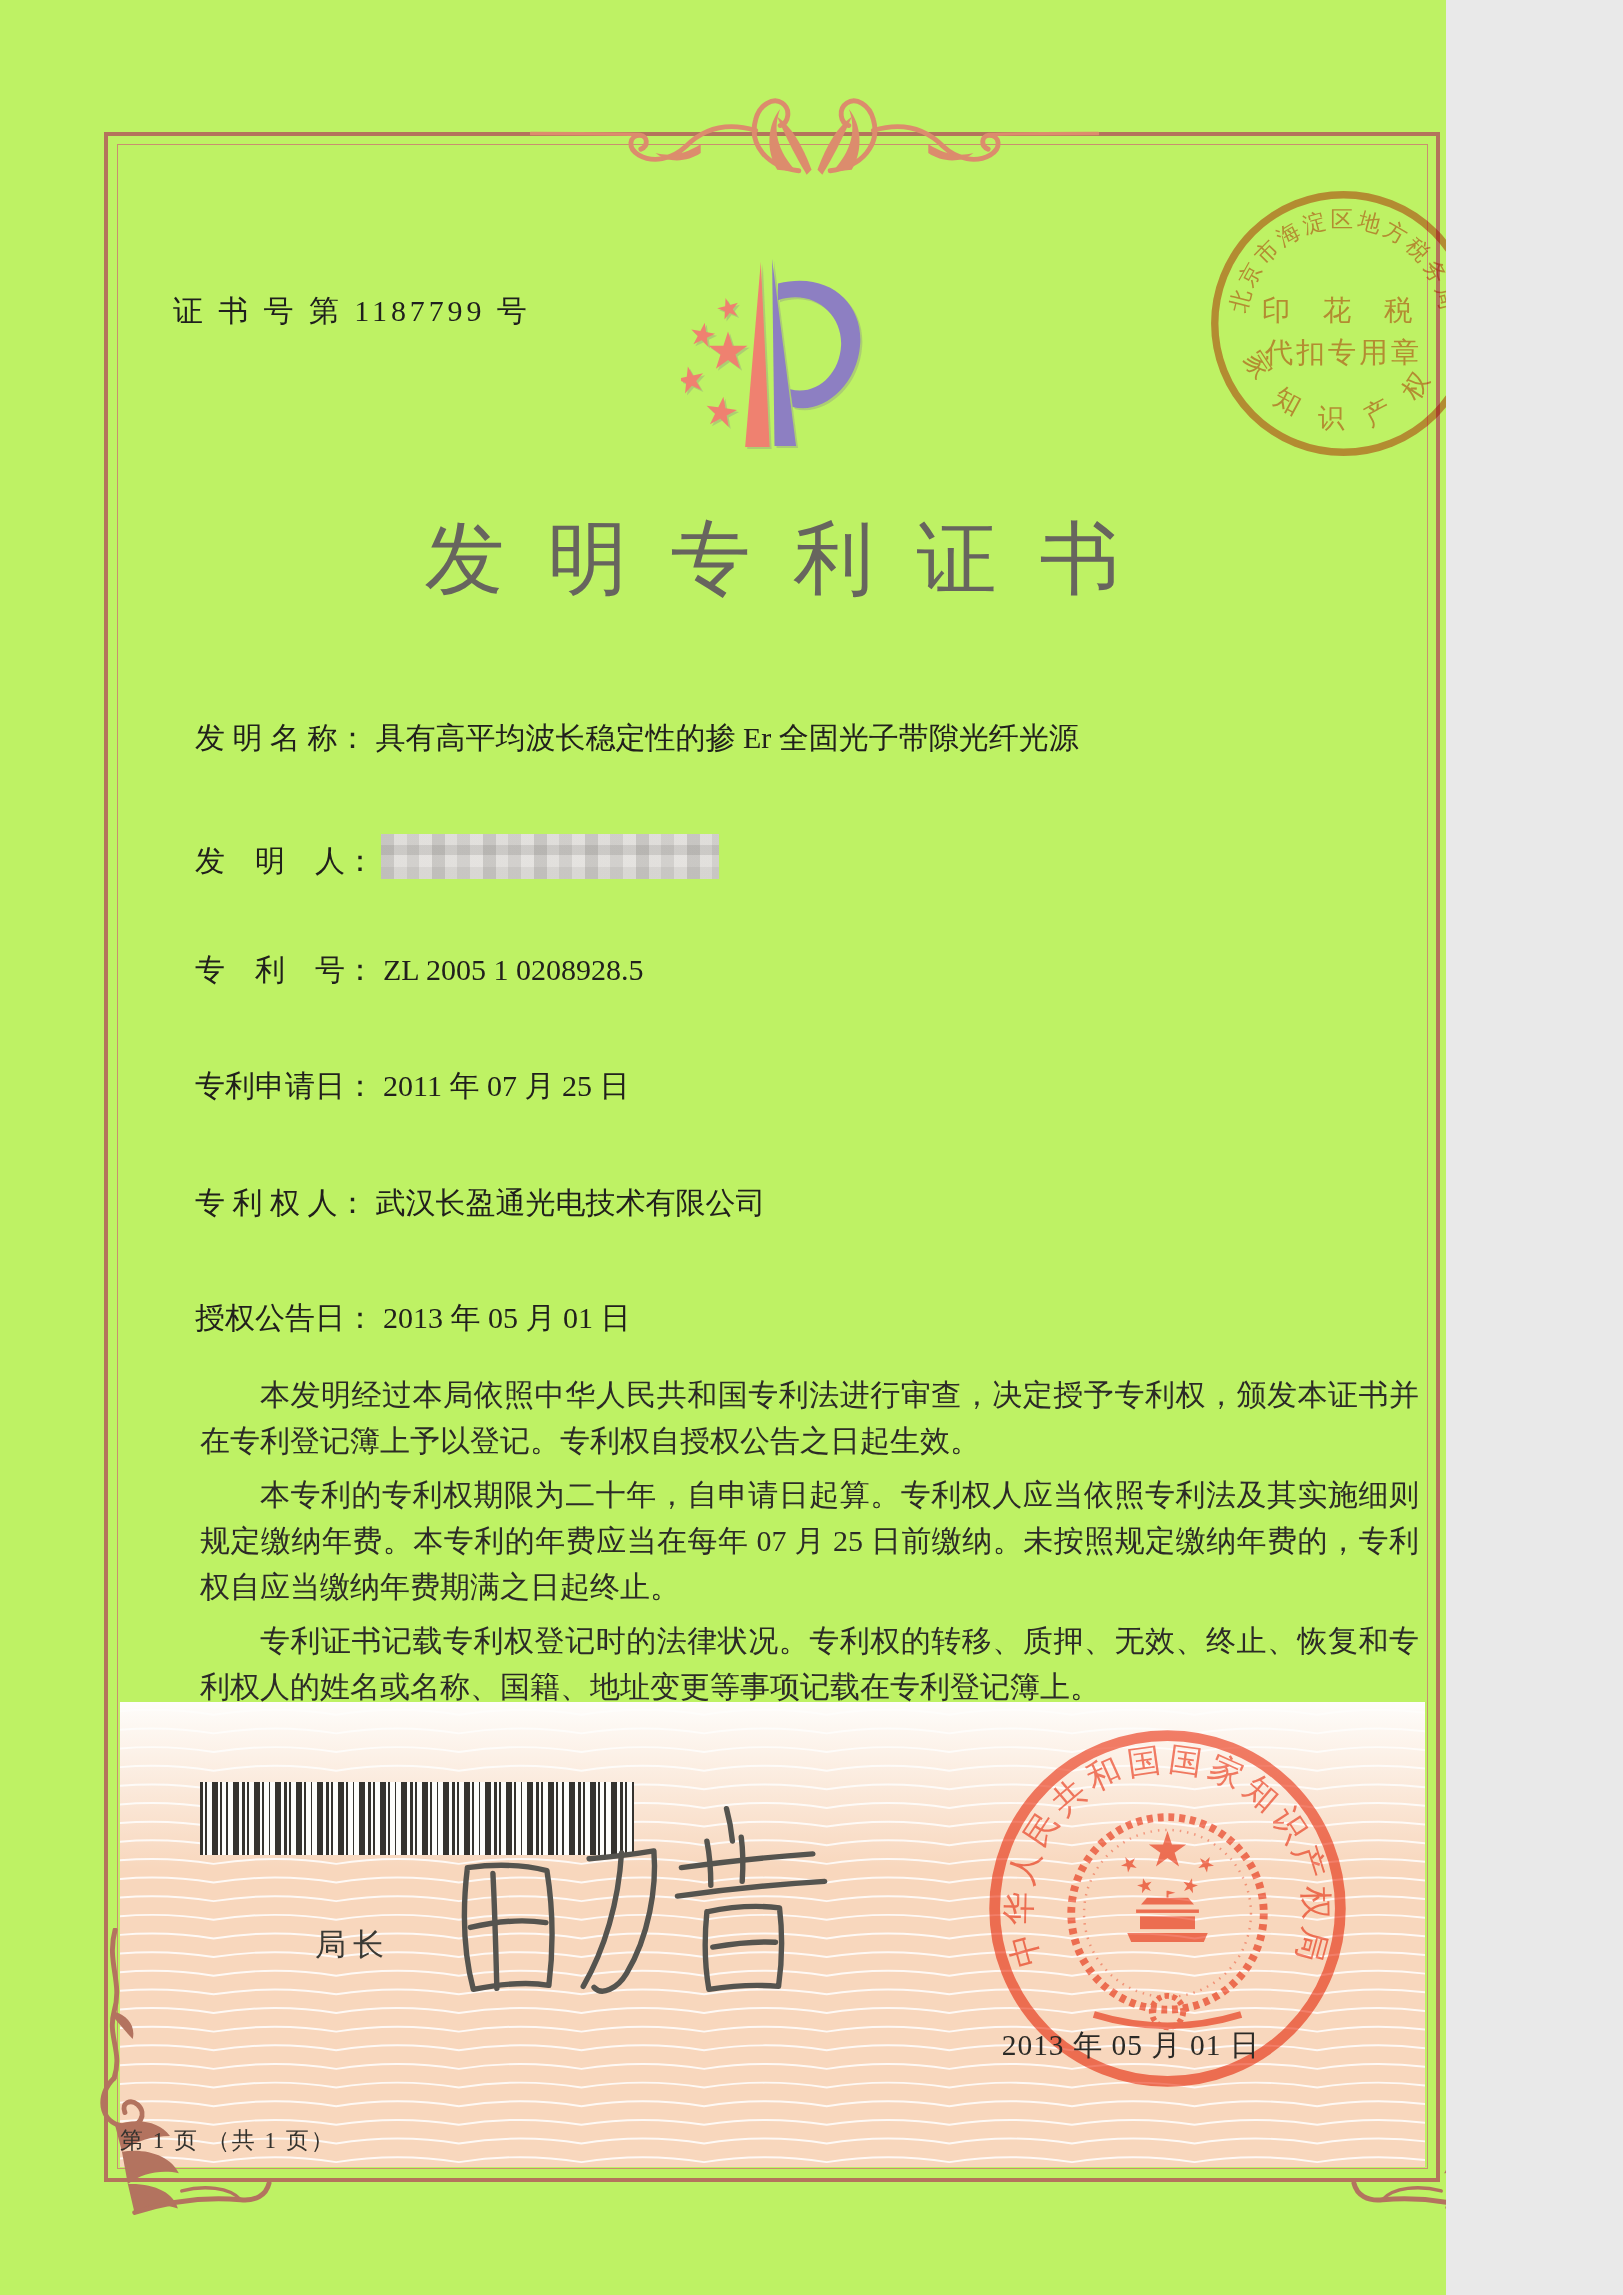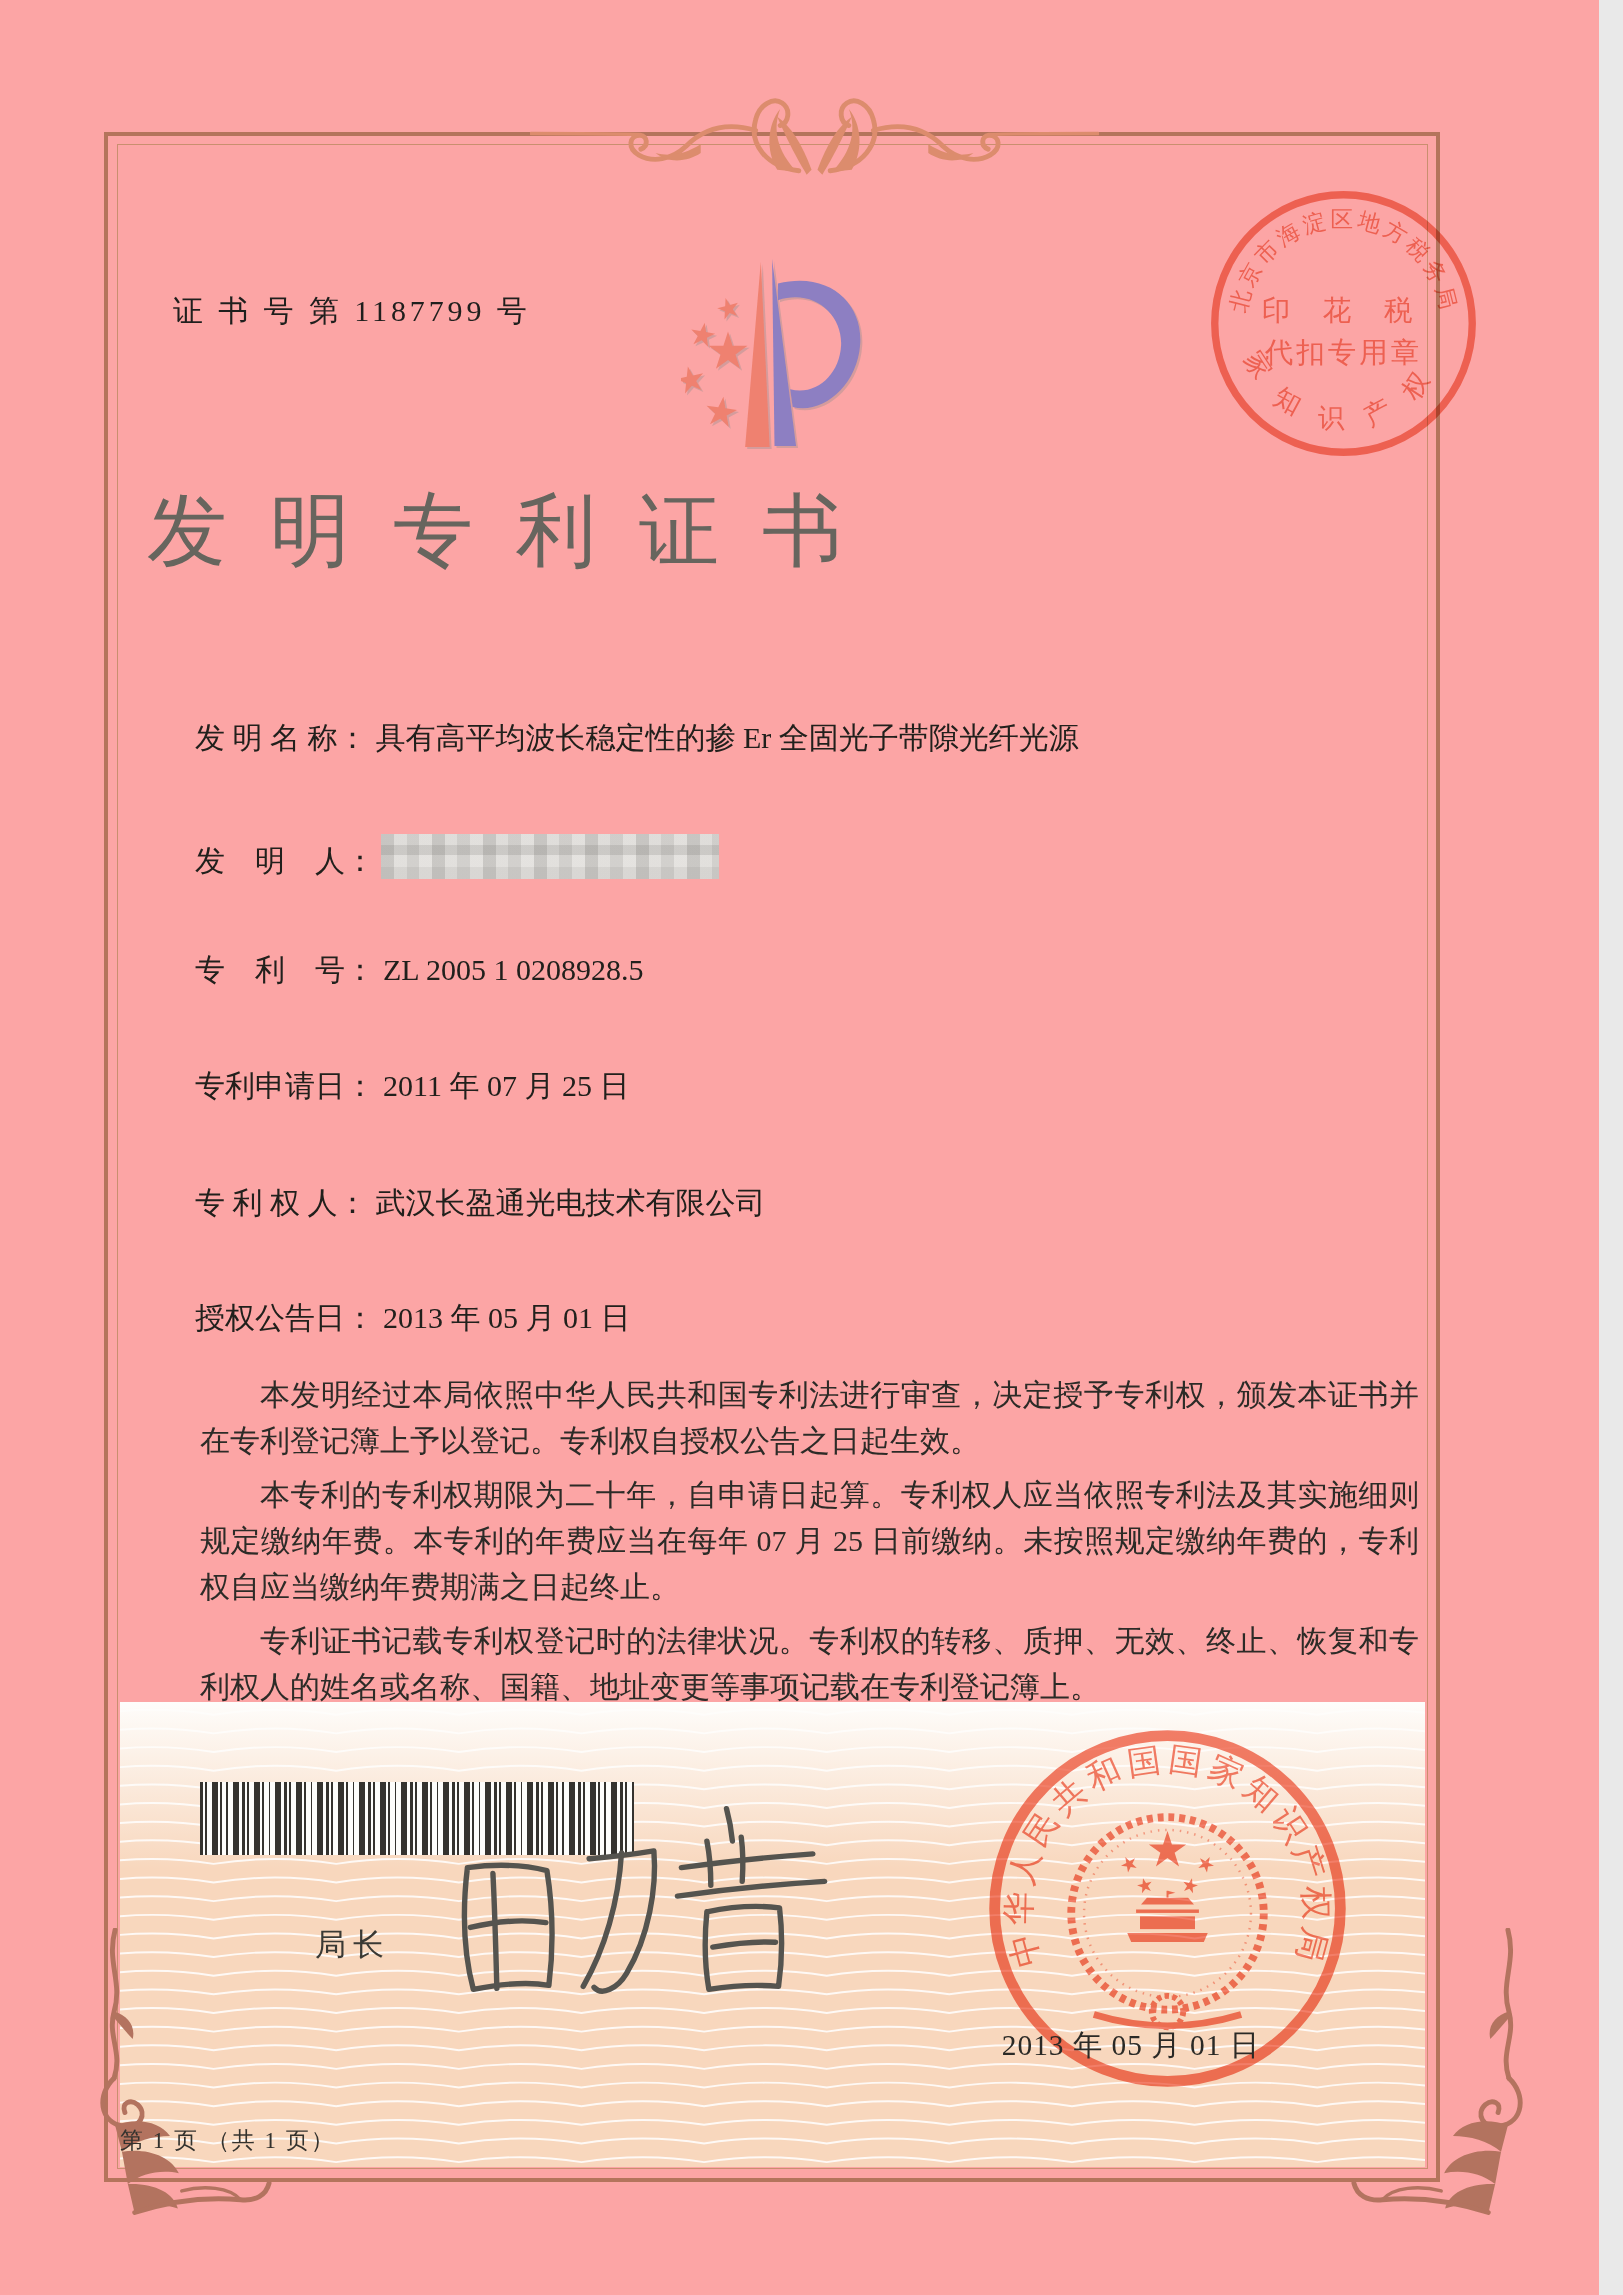--- a/index.html
+++ b/index.html
@@ -1,34 +1,34 @@
 <!DOCTYPE html>
 <html style="font-size:7.9px"><head>
 <meta charset="utf-8">
 <style>
   html,body{margin:0;padding:0;background:#e9e9e9;}
-  #page{position:relative;width:1599px;height:2295px;background:#fca5a5;overflow:hidden;
+  #page{position:relative;width:1446px;height:2295px;background:#bef264;overflow:hidden;
         font-family:"Liberation Serif","DejaVu Serif",serif;color:#25241f;}
   .abs{position:absolute;}
 
   
   .frame-outer{left:104px;top:132px;width:1336px;height:2050px;border:4.9px solid #b4745c;
                box-sizing:border-box;z-index:2;}
   .frame-inner{left:117px;top:144px;width:1311px;height:2025px;border:1.5px solid #c98f6f;
                box-sizing:border-box;z-index:2;}
 
   
   .wave-area{left:120px;top:1702px;width:1305px;height:465px;background:#f8d7bd;z-index:1;}
   .wave-area svg{position:absolute;left:0;top:0;}
   .wave-veil{position:absolute;left:0;top:0;width:100%;height:167px;
              background:linear-gradient(180deg,#fefdfb 0%,rgba(254,253,251,0) 100%);}
 
   
   .cert-no{left:173px;top:291px;font-size:30px;letter-spacing:3.9px;color:#1f1f1d;z-index:4;}
-  .title{left:104px;top:478px;width:1336px;font-size:80px;color:#67655e;
+  .title{left:104px;top:506px;width:1336px;text-align:center;font-size:80px;color:#67655e;
          letter-spacing:43px;padding-left:43px;box-sizing:border-box;z-index:4;font-weight:normal;margin:0;}
   .row{left:195px;font-size:30px;color:#21201c;z-index:4;white-space:nowrap;}
   .row .val{margin-left:8px;}
   .body{left:192px;top:1364px;width:1235px;font-size:30px;line-height:46px;text-align:justify;
         color:#2c2b27;z-index:4;}
   .body p{margin:8px;text-indent:2em;}
   .footer{left:120px;top:2125px;width:1305px;font-size:23px;letter-spacing:2px;
           color:#33322e;z-index:6;}
   .juzhang{left:315px;top:1924px;font-size:31px;letter-spacing:6.9px;color:#3a3934;z-index:6;}
   .seal-date{left:984px;top:2026px;width:294px;text-align:center;font-size:29.4px;letter-spacing:1px;

